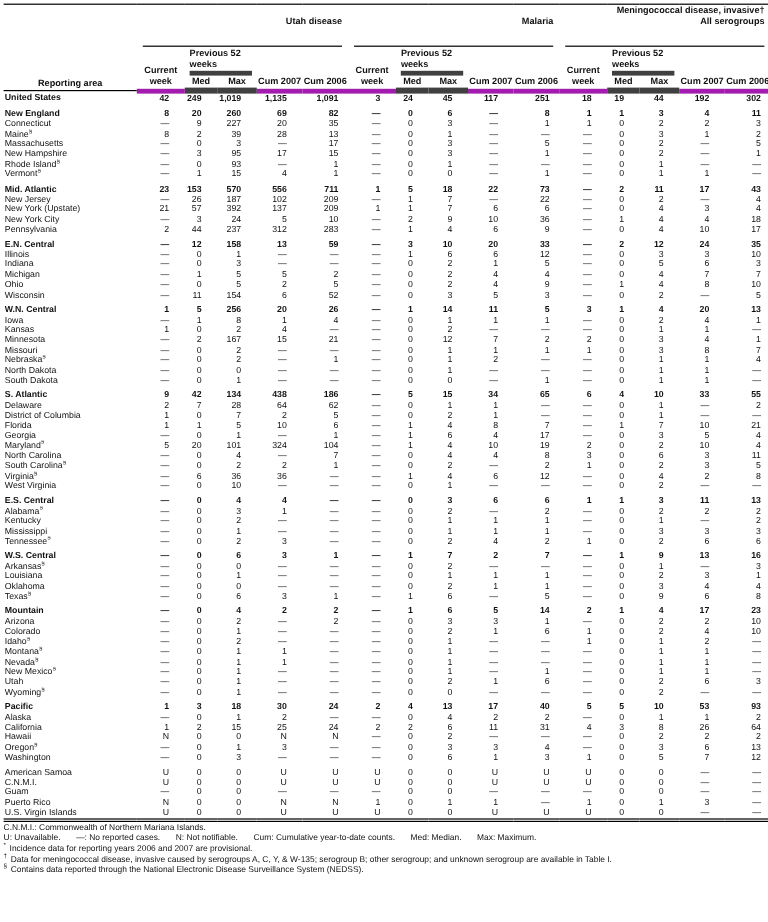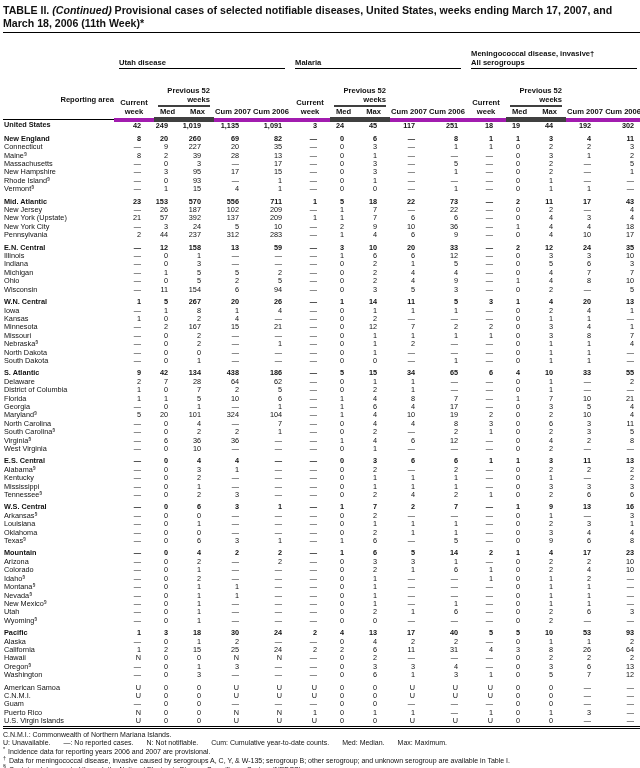--- a/index.html
+++ b/index.html
@@ -25,36 +25,36 @@
     border-top: 1px solid #000;
   }
   .tbl th, .tbl td { padding: 0; margin: 0; }
 
   
   thead th {
     font-size: 7.6px; font-weight: bold;
     vertical-align: bottom; line-height: 1.15;
   }
   th.area-h {
-    text-align: right; border-bottom: 1px solid #000;
-    padding-bottom: 15px;
+    text-align: center; border-bottom: 1px solid #000;
+    padding-bottom: 1px;
   }
   .grp { padding-top: 3px; }
   .grp-inner {
-    text-align: left; border-bottom: 1px solid #000;
-    margin: 16px 5px; padding-bottom: 1px; line-height: 1.2;
+    text-align: right; border-bottom: 1px solid #000;
+    margin: 0 5px; padding-bottom: 16px; line-height: 1.2;
   }
   .grp-inner span { display: block; }
   th.cur, th.cum {
     text-align: center; border-bottom: 4px solid #a21caf;
     padding-bottom: 1px;
   }
   th.prev { padding-top: 2px; }
   .prev-inner {
-    text-align: right; border-bottom: 2px solid #404040;
+    text-align: left; border-bottom: 4px solid #404040;
     margin: 0 4px; line-height: 1.15; padding-bottom: 0;
   }
   th.mm {
     text-align: center; border-bottom: 5px solid #404040;
     padding-bottom: 1px; padding-top: 1px;
   }
 
   
   tbody { border-bottom: 3px double #000; }
   tbody td {
@@ -72,23 +72,20 @@
   .footnotes { margin-top: 2px; font-size: 7px; line-height: 1.25; color: #111; }
   .fn-line { margin: 0; }
   .fn-abbrev span { margin-right: 13px; }
   .fn-note sup { font-size: 5.3px; margin-right: 1px; }
 </style>
 </head>
 <body>
 
 <div class="page">
 
-  <div class="title">
-    <span>TABLE II.</span><span class="cont"> (Continued) </span><span>Provisional cases of selected notifiable diseases, United States, weeks ending March 17, 2007, and March 18, 2006 (11th Week)*</span>
-  </div>
 
   <table class="tbl">
     <colgroup>
       <col style="width:111px">
       <col style="width:40px">
         <col style="width:27px">
         <col style="width:33px">
         <col style="width:38px">
         <col style="width:38px">
       <col style="width:40px">
@@ -477,37 +474,37 @@
           <td class="num">4</td>
           <td class="num">8</td>
           <td class="num grp-end">10</td>
         </tr>
         <tr>
           <td class="area">Wisconsin</td>
           <td class="num">—</td>
           <td class="num">11</td>
           <td class="num">154</td>
           <td class="num">6</td>
-          <td class="num grp-end">94</td>
+          <td class="num grp-end">52</td>
           <td class="num">—</td>
           <td class="num">0</td>
           <td class="num">3</td>
           <td class="num">5</td>
           <td class="num grp-end">3</td>
           <td class="num">—</td>
           <td class="num">0</td>
           <td class="num">2</td>
           <td class="num">—</td>
           <td class="num grp-end">5</td>
         </tr>
         <tr class="bold gap">
           <td class="area">W.N. Central</td>
           <td class="num">1</td>
           <td class="num">5</td>
-          <td class="num">267</td>
+          <td class="num">256</td>
           <td class="num">20</td>
           <td class="num grp-end">26</td>
           <td class="num">—</td>
           <td class="num">1</td>
           <td class="num">14</td>
           <td class="num">11</td>
           <td class="num grp-end">5</td>
           <td class="num">3</td>
           <td class="num">1</td>
           <td class="num">4</td>

